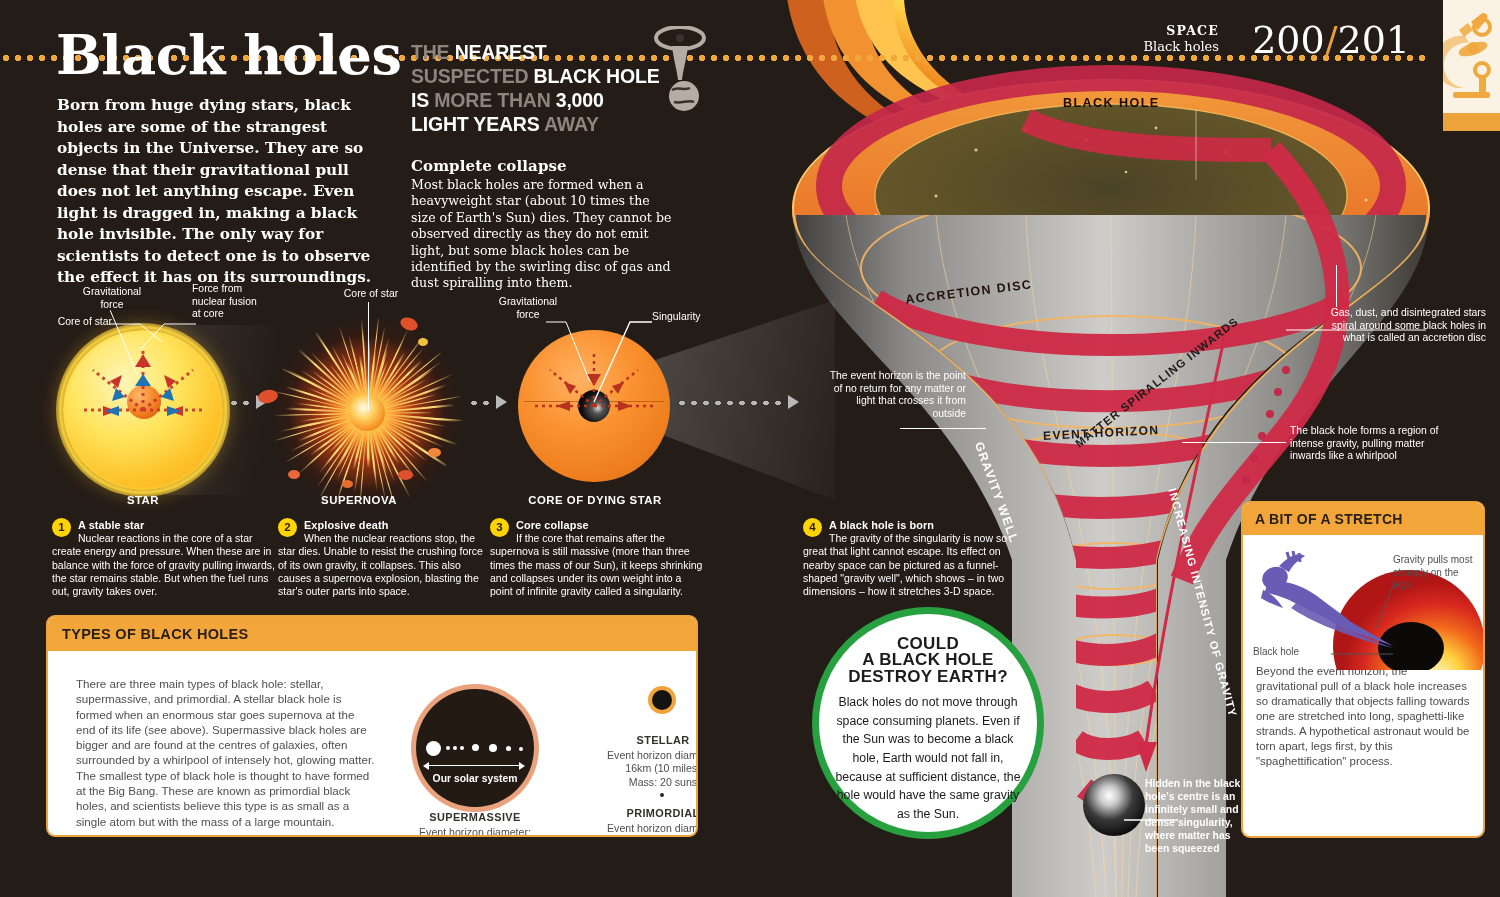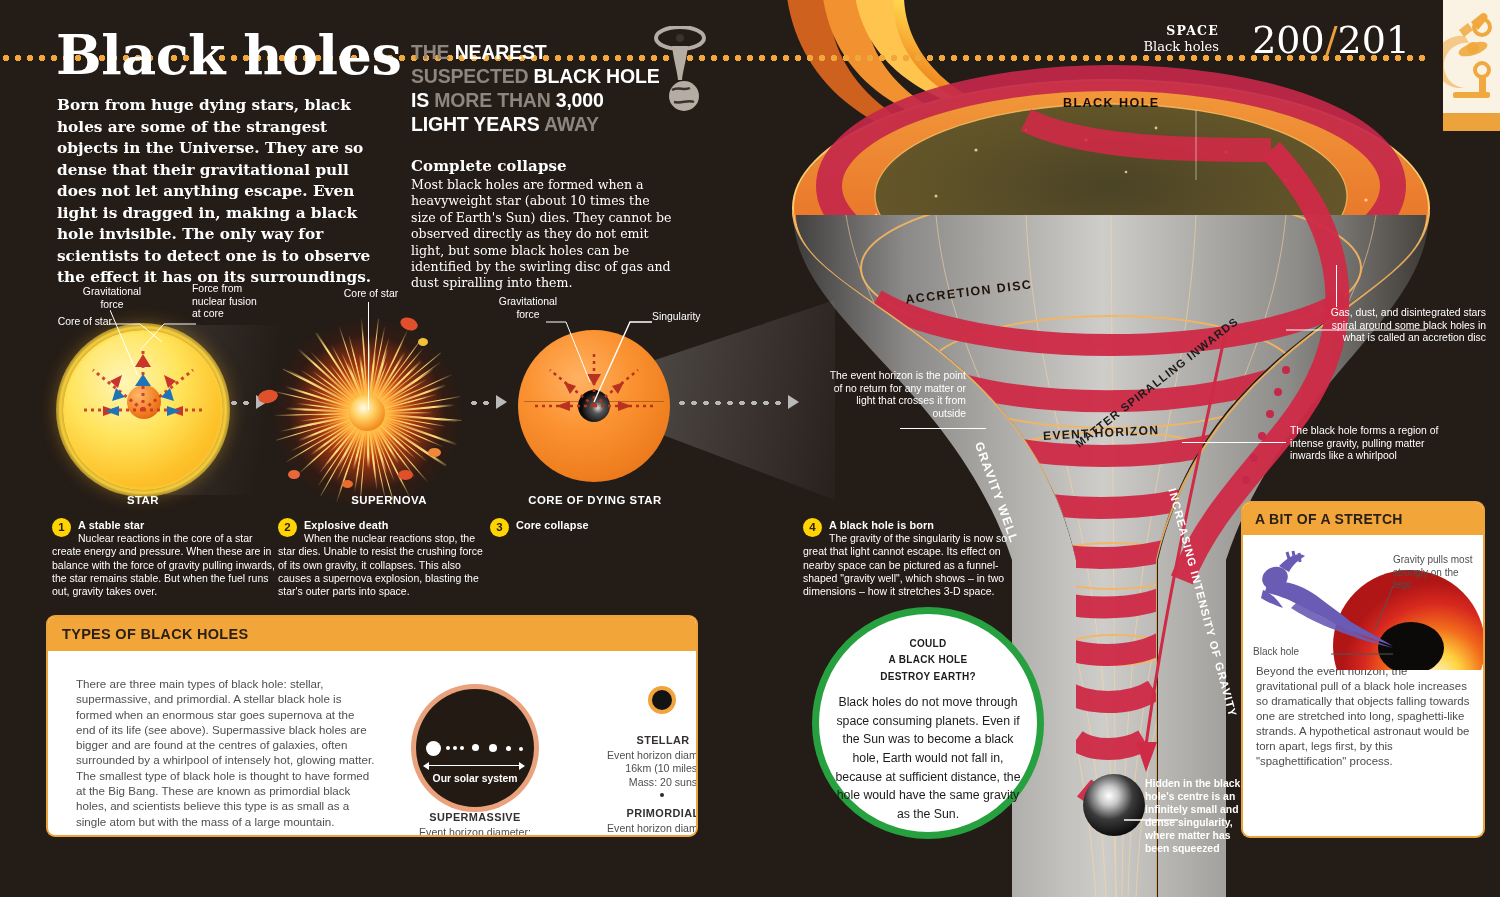--- a/index.html
+++ b/index.html
@@ -198,21 +198,21 @@
     position:absolute;left:272px;top:130px;width:4px;height:4px;border-radius:50%;background:#2b2b2b;
   }
 
   
   #destroy{
     position:absolute;left:812px;top:607px;width:232px;height:232px;border-radius:50%;
     background:#ffffff;border:7px solid #27a03f;
     display:flex;flex-direction:column;align-items:center;justify-content:flex-start;
     padding:22px 16px 0 16px;box-sizing:border-box;text-align:center;
   }
-  #destroy h4{margin:0 0 8px 0;font-size:10px;line-height:16.4px;font-weight:bold;color:#1c1c1c;letter-spacing:0.3px;}
+  #destroy h4{margin:0 0 8px 0;font-size:17px;line-height:16.4px;font-weight:bold;color:#1c1c1c;letter-spacing:0.3px;}
   #destroy p{margin:0;font-size:12.3px;line-height:18.6px;color:#1c1c1c;}
 
   
   #funnel{position:absolute;left:726px;top:0;width:774px;height:897px;}
 
   
   #lbl-blackhole{position:absolute;left:1063px;top:96px;color:#1a0c04;font-weight:bold;font-size:12.6px;letter-spacing:1.4px;}
   #lbl-accretion{position:absolute;left:905px;top:285px;color:#23120a;font-weight:bold;font-size:12.4px;letter-spacing:1.5px;transform:rotate(-7deg);}
   #lbl-eventhorizon{position:absolute;left:1043px;top:426px;color:#1b1b1b;font-weight:bold;font-size:12.1px;letter-spacing:1.3px;transform:rotate(-3deg);}
   #lbl-matter{position:absolute;left:1073px;top:440px;color:#1b1b1b;font-weight:bold;font-size:11.4px;letter-spacing:1.1px;transform:rotate(-38deg);transform-origin:left top;}
@@ -590,21 +590,21 @@
       </div>
   </div>
   <div id="sn-core"></div>
   <div class="debris" style="left:400px;top:318px;width:18px;height:12px;background:#e0502a;transform:rotate(20deg);"></div>
   <div class="debris" style="left:418px;top:338px;width:10px;height:8px;background:#f2c13a;"></div>
   <div class="debris" style="left:258px;top:390px;width:20px;height:13px;background:#e0502a;transform:rotate(-10deg);"></div>
   <div class="debris" style="left:288px;top:470px;width:12px;height:9px;background:#e9683a;"></div>
   <div class="debris" style="left:398px;top:470px;width:15px;height:10px;background:#e0502a;"></div>
   <div class="debris" style="left:428px;top:448px;width:13px;height:9px;background:#f0883a;"></div>
   <div class="debris" style="left:342px;top:480px;width:11px;height:8px;background:#e66c2f;"></div>
-  <div class="stage-label" style="left:317px;top:494px;width:110px;text-align:right;">SUPERNOVA</div>
+  <div class="stage-label" style="left:304px;top:494px;width:110px;">SUPERNOVA</div>
 
   <div class="callout" style="left:336px;top:288px;width:70px;text-align:center;">Core of star</div>
   <div class="leader" style="left:368px;top:302px;width:1px;height:108px;"></div>
 
   <div class="dotline" style="left:468px;top:401px;width:26px;"></div>
   <div class="chev" style="left:496px;top:395px;"></div>
 
   <div id="grey-wedge"></div>
   <div id="dying">
       <div class="eq"></div>
@@ -647,20 +647,21 @@
     <p>Nuclear reactions in the core of a star create energy and pressure. When these are in balance with the force of gravity pulling inwards, the star remains stable. But when the fuel runs out, gravity takes over.</p>
   </div>
   <div class="step" style="left:278px;top:519px;width:212px;">
     <div class="num">2</div>
     <h4>Explosive death</h4>
     <p>When the nuclear reactions stop, the star dies. Unable to resist the crushing force of its own gravity, it collapses. This also causes a supernova explosion, blasting the star's outer parts into space.</p>
   </div>
   <div class="step" style="left:490px;top:519px;width:216px;">
     <div class="num">3</div>
     <h4>Core collapse</h4>
+    <p>If the core that remains after the supernova is still massive (more than three times the mass of our Sun), it keeps shrinking and collapses under its own weight into a point of infinite gravity called a singularity.</p>
   </div>
   <div class="step" style="left:803px;top:519px;width:222px;">
     <div class="num">4</div>
     <h4>A black hole is born</h4>
     <p>The gravity of the singularity is now so great that light cannot escape. Its effect on nearby space can be pictured as a funnel-shaped "gravity well", which shows – in two dimensions – how it stretches 3-D space.</p>
   </div>
 
   <div class="panel" id="types-panel">
     <div class="phead">TYPES OF BLACK HOLES</div>
     <div class="pbody">

